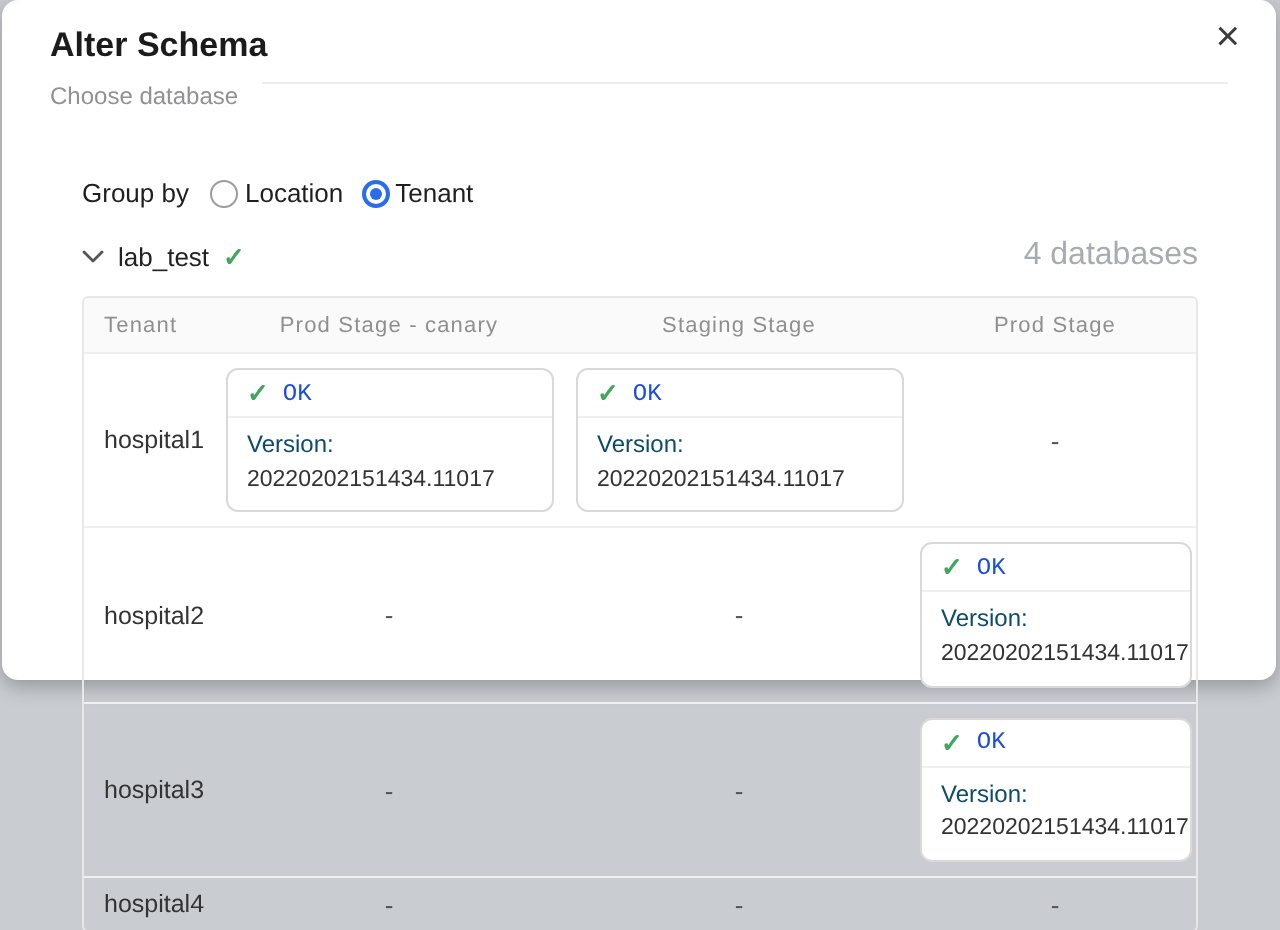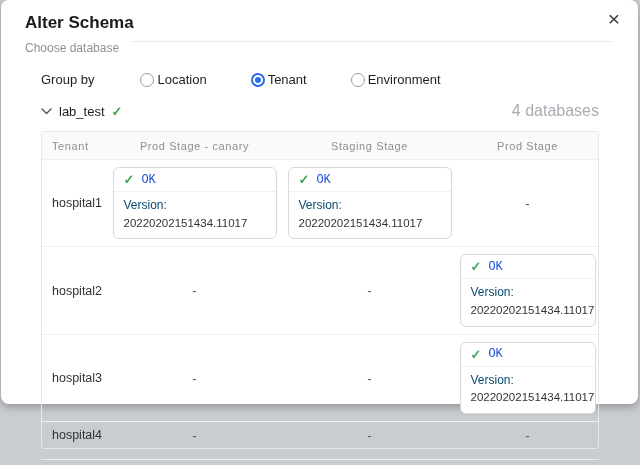--- a/index.html
+++ b/index.html
@@ -5,38 +5,38 @@
   * { margin:0; padding:0; box-sizing:border-box; }
   html,body { width:640px; height:465px; }
   body {
     background:#c9ccd1;
     font-family:"Liberation Sans", sans-serif;
     overflow:hidden;
     position:relative;
   }
   .modal {
     position:absolute; left:1px; top:0;
-    width:637px; height:404px;
+    width:637px; height:340px;
     background:#fff; border-radius:8px;
     box-shadow:0 3px 10px rgba(0,0,0,.28);
   }
   
   .modal-header { position:relative; padding:13px 24px 0 24px; }
   .modal-title { font-size:17px; font-weight:700; color:#1b1b1b; }
   .subtitle-row { display:flex; align-items:flex-start; gap:12px; margin-top:8px; }
   .modal-subtitle { font-size:12px; color:#8f9194; white-space:nowrap; }
   .subtitle-line { flex:1; height:1px; background:#ececec; }
   .close-btn {
     position:absolute; top:8px; right:18px;
     font-size:21px; line-height:1; color:#3a3a3a; cursor:pointer;
     font-weight:400;
   }
   
   .content { padding:0 39px 0 40px; }
-  .groupby-row { margin-top:17px; display:flex; align-items:center; font-size:13px; color:#1f1f1f;gap:35px; }
+  .groupby-row { margin-top:34px; display:flex; align-items:center; font-size:13px; color:#1f1f1f; }
   .groupby-label { margin-right:11px; }
   .radio-option { display:flex; align-items:center; margin-right:9px; cursor:pointer; }
   .radio-circle {
     width:14px; height:14px; border-radius:50%;
     border:1px solid #9c9c9c; background:#fff; margin-right:3px;
     display:flex; align-items:center; justify-content:center;
   }
   .radio-circle.checked { border:2px solid #2b6de8; }
   .radio-dot { width:6px; height:6px; border-radius:50%; background:#2b6de8; }
   
@@ -99,24 +99,20 @@
       <span class="radio-option">
         <span class="radio-circle"></span>
         <span>Location</span>
       </span>
       <span class="radio-option">
         <span class="radio-circle checked">
             <span class="radio-dot"></span>
           </span>
         <span>Tenant</span>
       </span>
-      <span class="radio-option">
-        <span class="radio-circle"></span>
-        <span>Environment</span>
-      </span>
     </div>
 
     <div class="dbgroup-row">
       <span class="dbgroup-left">
         <span class="chevron-wrap">
           <svg width="11" height="7" viewBox="0 0 11 7">
               <polyline points="1,1 5.5,5.5 10,1" fill="none" stroke="#555" stroke-width="1.4" stroke-linecap="round" stroke-linejoin="round"></polyline>
             </svg>
         </span>
         <span class="dbgroup-name">lab_test</span>

